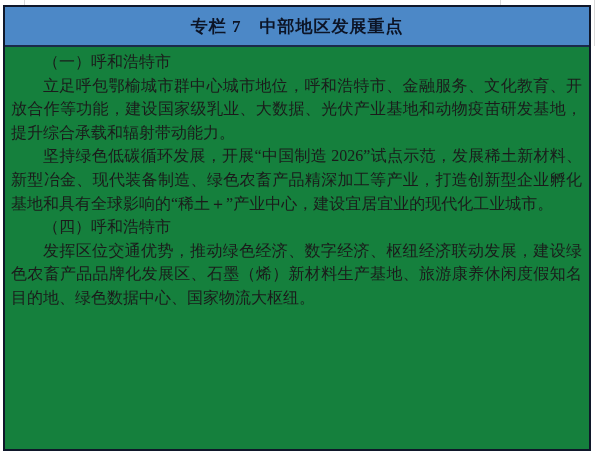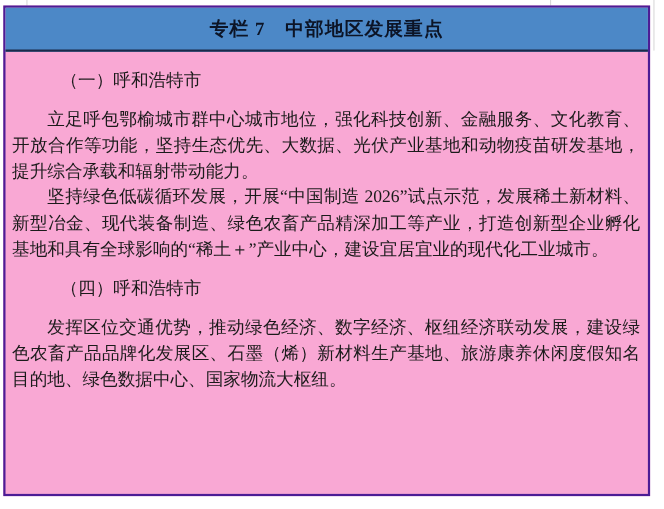--- a/index.html
+++ b/index.html
@@ -23,22 +23,22 @@
   .tick-mid    { left: 500px; top: 0; width: 1px; height: 6px; }
   .vline-right { left: 594px; top: 0; width: 1px; height: 46px; }
 
   .infobox {
     position: absolute;
     left: 3px;
     top: 5px;
     width: 588px;
     height: 446px;
     box-sizing: border-box;
-    border: 2px solid #4c1d95;
-    background: #f9a8d4;
+    border: 2px solid #0f172a;
+    background: #15803d;
   }
   .infobox-header {
     box-sizing: border-box;
     height: 40px;
     background: #4c88c7;
     border-bottom: 2px solid #1b2a4a;
     display: flex;
     align-items: center;
     justify-content: center;
   }
@@ -49,21 +49,21 @@
     letter-spacing: 1px;
   }
   .infobox-body {
     box-sizing: border-box;
     padding: 3px 7px 0 6px;
     font-size: 16px;
     line-height: 23.6px;
     color: #1b1b1b;
   }
   .section-heading {
-    margin: 12px;
+    margin: 0;
     text-indent: 2em;
     text-align: left;
     font-weight: normal;
     font-size: 16px;
   }
   .section-paragraph {
     margin: 0;
     text-indent: 2em;
     text-align: justify;
   }
@@ -76,21 +76,21 @@
 <div class="artifact vline-right"></div>
 
 <div class="infobox">
   <div class="infobox-header">
     <span class="infobox-title">专栏 7　中部地区发展重点</span>
   </div>
   <div class="infobox-body">
 
     <div>
       <p class="section-heading">（一）呼和浩特市</p>
-      <p class="section-paragraph">立足呼包鄂榆城市群中心城市地位，强化科技创新、金融服务、文化教育、开放合作等功能，坚持生态优先、大数据、光伏产业基地和动物疫苗研发基地，提升综合承载和辐射带动能力。</p>
+      <p class="section-paragraph">立足呼包鄂榆城市群中心城市地位，呼和浩特市、金融服务、文化教育、开放合作等功能，建设国家级乳业、大数据、光伏产业基地和动物疫苗研发基地，提升综合承载和辐射带动能力。</p>
     </div>
 
     <div>
       <p class="section-paragraph">坚持绿色低碳循环发展，开展“中国制造 2026”试点示范，发展稀土新材料、新型冶金、现代装备制造、绿色农畜产品精深加工等产业，打造创新型企业孵化基地和具有全球影响的“稀土＋”产业中心，建设宜居宜业的现代化工业城市。</p>
     </div>
 
 
     <div>
       <p class="section-heading">（四）呼和浩特市</p>
       <p class="section-paragraph">发挥区位交通优势，推动绿色经济、数字经济、枢纽经济联动发展，建设绿色农畜产品品牌化发展区、石墨（烯）新材料生产基地、旅游康养休闲度假知名目的地、绿色数据中心、国家物流大枢纽。</p>

